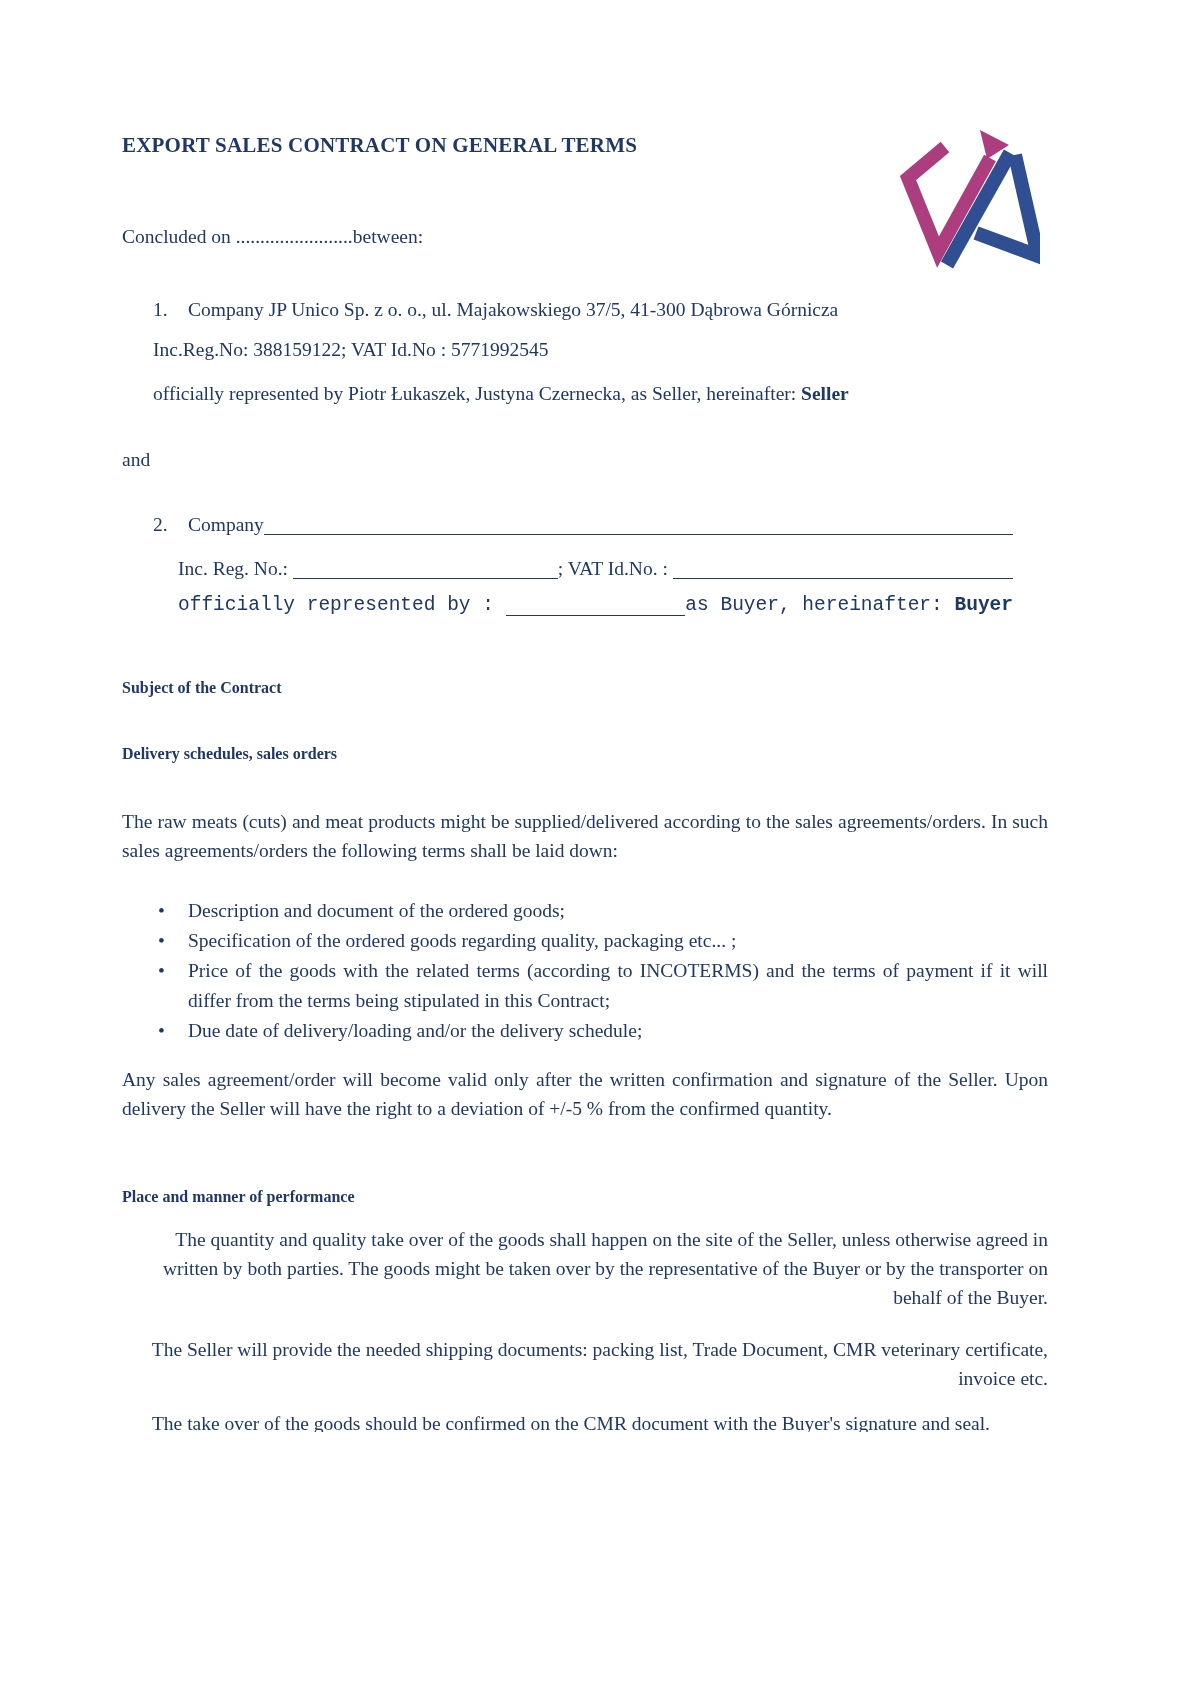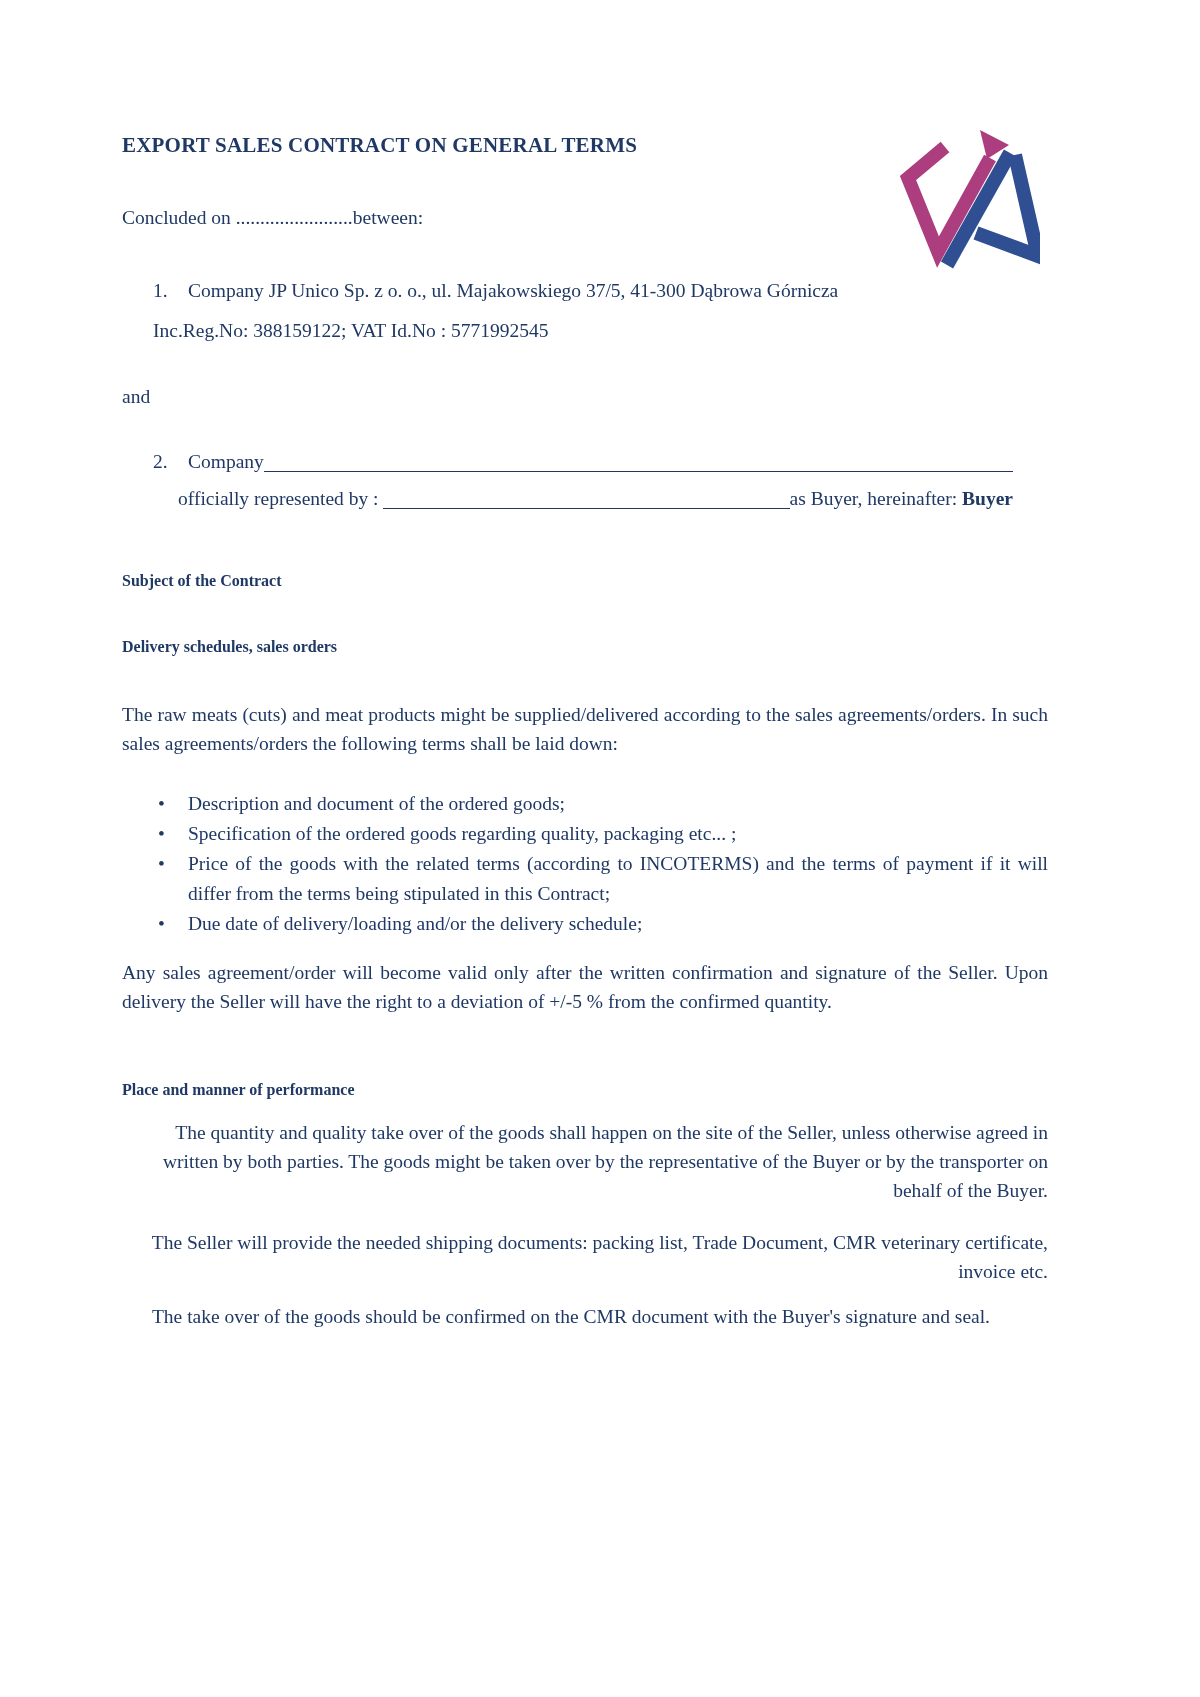--- a/index.html
+++ b/index.html
@@ -7,36 +7,36 @@
     position:relative;
     width:1200px; height:1432px;
     box-sizing:border-box;
     background:#ffffff;
     padding:131px 152px 0 122px;
     color:#1F3864;
     font-family:"Liberation Serif","DejaVu Serif",serif;
     font-size:19.5px; line-height:29px;
   }
   h1.title { font-size:21px; font-weight:700; margin:0; line-height:29px; letter-spacing:.2px; }
-  .concluded { margin:43px 0 0;font-family:Liberation Serif, serif; }
+  .concluded { margin:62px 0 0;font-family:Liberation Serif, serif; }
 
   .seller-block { margin-top:44px; }
   .srow { margin-left:31px; }
   .flexrow { display:flex; align-items:stretch; }
   .num { width:35px; flex:none; }
   .srow2 { margin-top:11px; }
   .srow3 { margin-top:15px; }
   b { font-weight:700; }
 
   .and { margin:37px 0 0; }
 
   .buyer-block { margin-top:36px; }
   .brow1 { margin-left:31px; margin-right:35px; }
   .brow2 { margin:15px 35px 0 56px; }
-  .brow3 { margin:8px 35px 4px 56px; }
+  .brow3 { margin:8px 35px 4px 56px;font-family:Liberation Mono, monospace; }
   .blank { border-bottom:1.6px solid #1F3864; align-self:stretch; margin-bottom:4px; }
   .fill { flex:1 1 auto; }
   .blank-reg { width:265px; flex:none; }
   .lbl { flex:none; white-space:pre; }
   .hint { font-size:15.5px; line-height:19px; margin:2px 0 0 372px; }
 
   h2.heading { font-size:16px; font-weight:700; margin:53px 0 0; line-height:29px; }
   h2.h2-delivery { margin-top:37px; }
   h2.h2-place { margin-top:59px; }
   p.para { margin:22px 0 0; text-align:justify; }
@@ -71,28 +71,35 @@
   <h1 class="title">EXPORT SALES CONTRACT ON GENERAL TERMS</h1>
 
   <p class="concluded">Concluded on ........................between:</p>
 
   <div class="seller-block">
     <div class="srow flexrow">
         <span class="num">1.</span>
         <span>Company JP Unico Sp. z o. o., ul. Majakowskiego 37/5, 41-300 Dąbrowa Górnicza</span>
       </div>
     <div class="srow srow2">Inc.Reg.No: 388159122; VAT Id.No : 5771992545</div>
+    <div class="srow srow3"><span>officially represented by Piotr Łukaszek, Justyna Czernecka,  as Seller, hereinafter: </span><b>Seller</b></div>
   </div>
 
   <p class="and">and</p>
 
   <div class="buyer-block">
     <div class="brow1 flexrow">
         <span class="num">2.</span>
         <span class="lbl">Company</span>
+        <span class="blank fill"></span>
+      </div>
+    <div class="brow2 flexrow">
+        <span class="lbl">Inc. Reg. No.: </span>
+        <span class="blank blank-reg"></span>
+        <span class="lbl">; VAT Id.No. : </span>
         <span class="blank fill"></span>
       </div>
     <div class="brow3 flexrow">
         <span class="lbl">officially represented by : </span>
         <span class="blank fill"></span>
         <span class="lbl"><span>as Buyer, hereinafter: </span><b>Buyer</b></span>
       </div>
   </div>
 
   <h2 class="heading">Subject of the Contract</h2>

